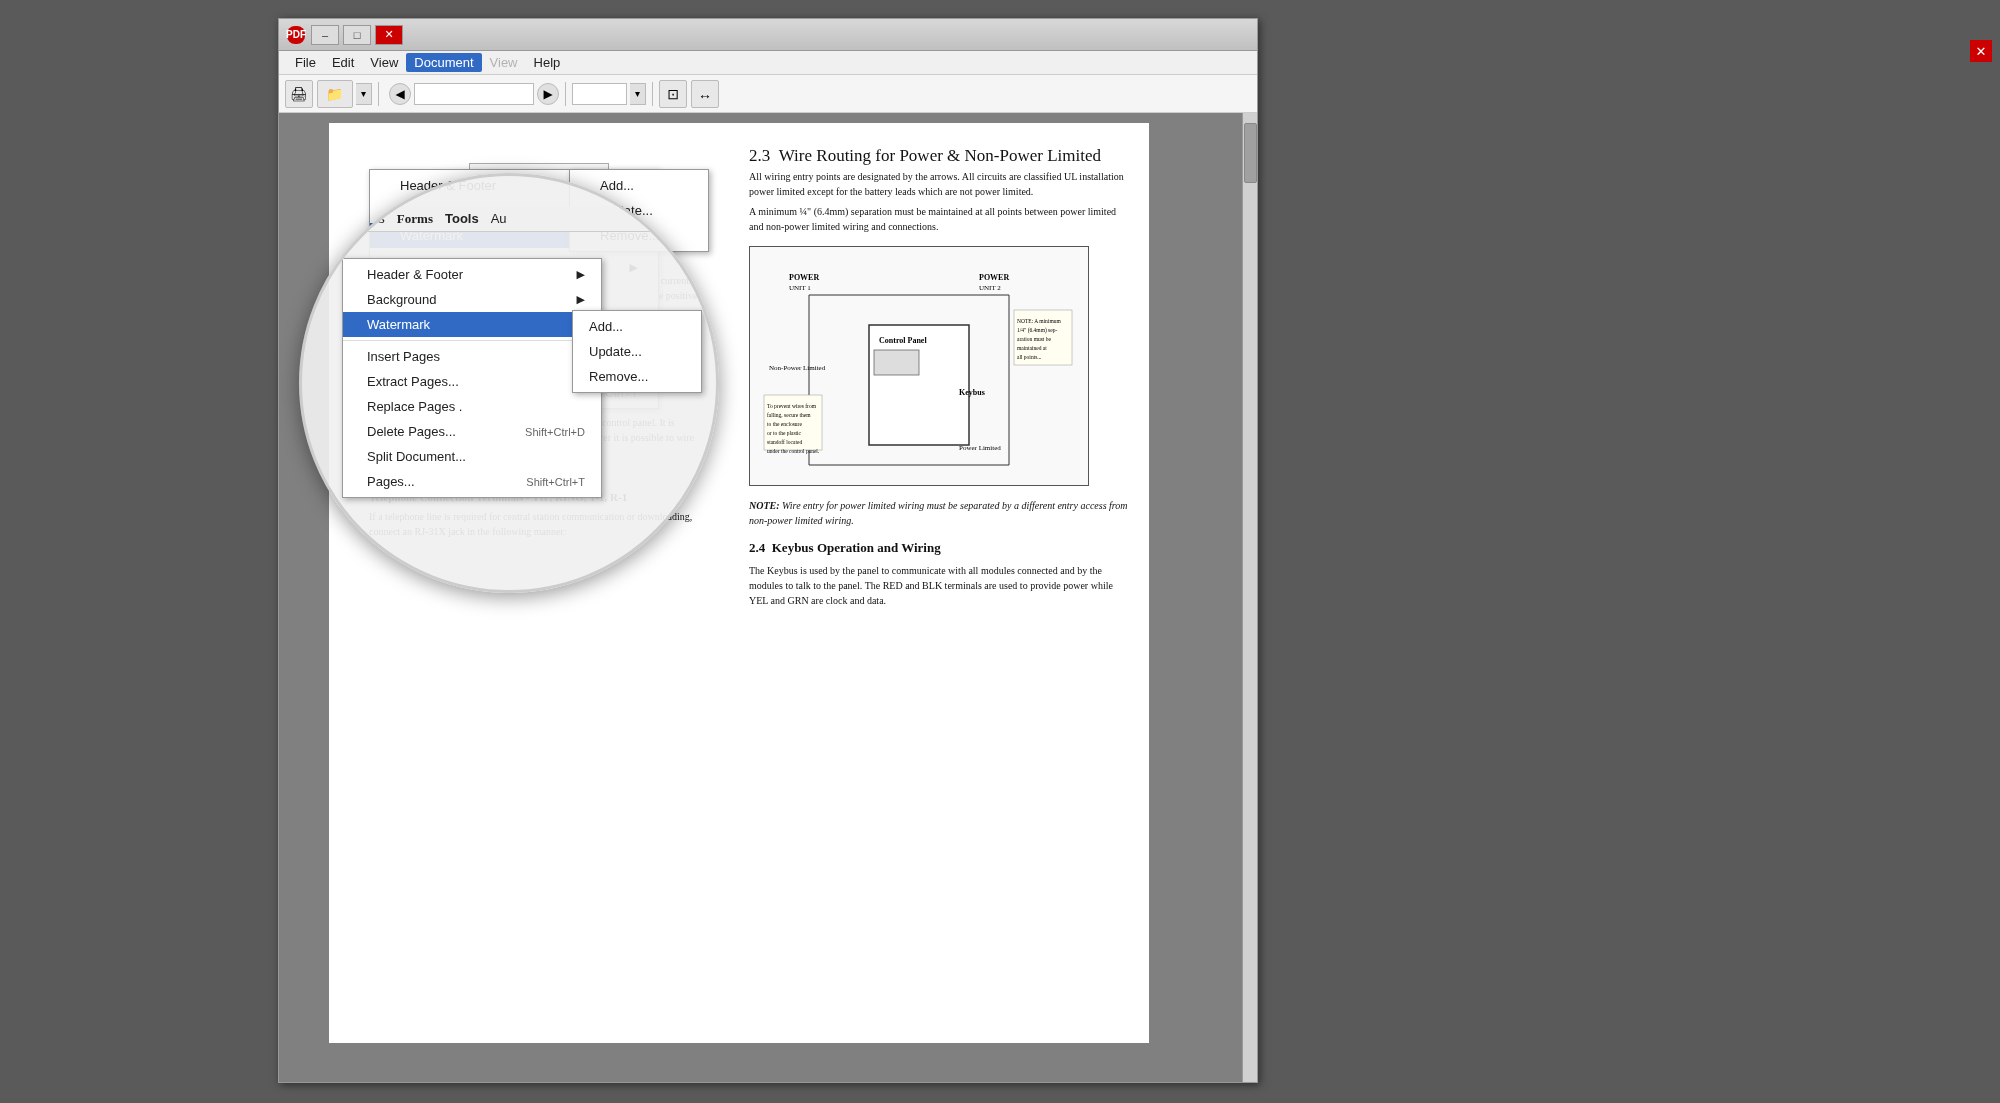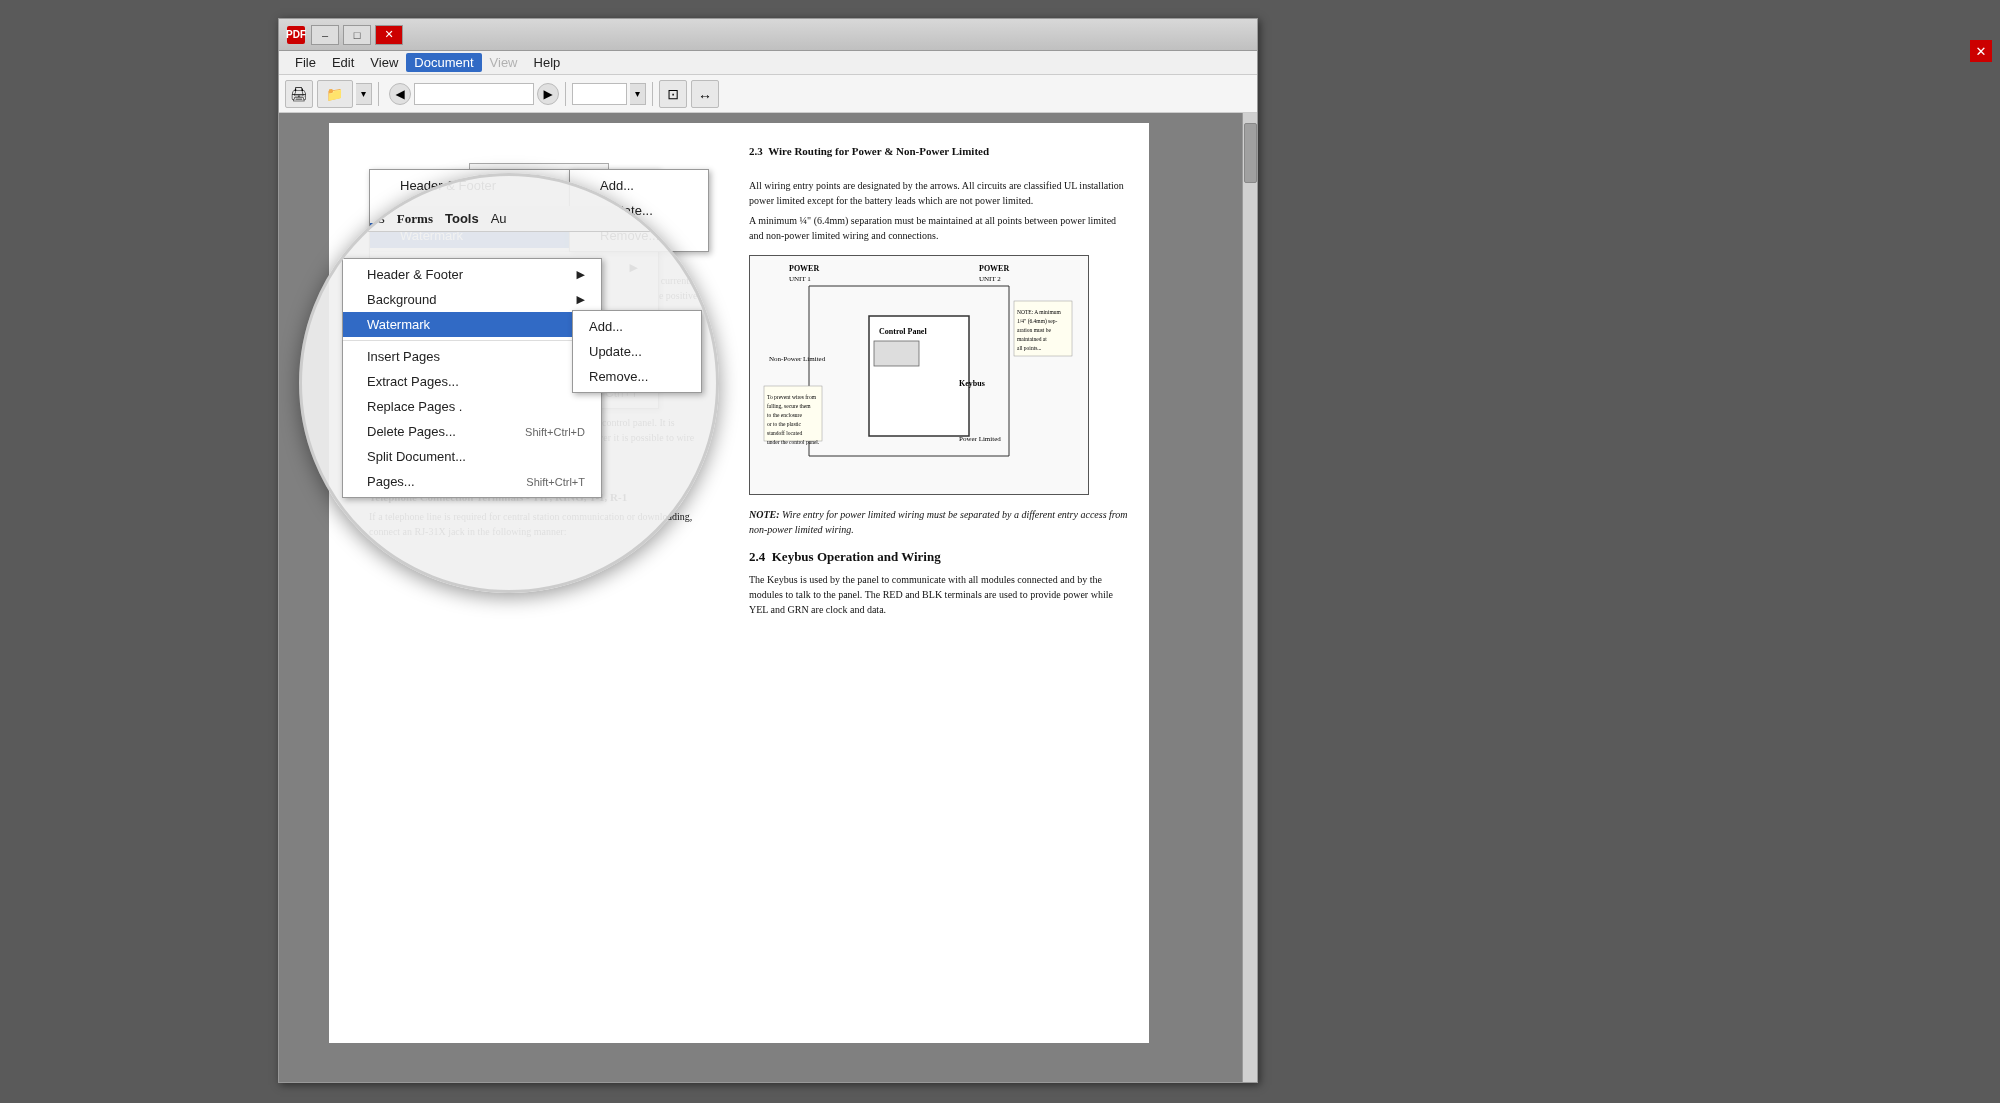--- a/index.html
+++ b/index.html
@@ -31,21 +31,21 @@
       align-items: center;
       padding: 0 8px;
       border-bottom: 1px solid #999;
     }
 
     .title-bar-icon {
       width: 18px;
       height: 18px;
       margin-right: 6px;
       background: #cc0000;
-      border-radius: 2px;
+      border-radius: 8px;
       display: flex;
       align-items: center;
       justify-content: center;
       font-size: 10px;
       color: white;
       font-weight: bold;
     }
 
     .title-bar-text {
       flex: 1;
@@ -427,25 +427,25 @@
           <p style="margin-top:6px; font-size:10px;">PGM2 is a high current output (300mA) and operates similarly to PGM1. If more than 300 mA of current is required, a relay must be used. PGM2 can be used for 2-wire smoke detectors with Jumper CON1 removed, otherwise, CON1 must remain on at all times (see section 2.10 'Zone Wiring').</p>
           <p style="font-weight:bold; margin-top:10px; font-size:11px;">Zone Input Terminals - Z1 to Z8</p>
           <p style="font-size:10px; margin-top:4px;">Each detection device must be connected to a zone on the control panel. It is suggested that each zone have one detection device however it is possible to wire multiple detection devices to the same zone.</p>
           <p style="font-size:10px; margin-top:4px;">For zone wiring specifics, see section 'Zone Wiring'.</p>
           <p style="font-weight:bold; margin-top:10px; font-size:11px;">Telephone Connection Terminals - TIP, RING, T-1, R-1</p>
           <p style="font-size:10px; margin-top:4px;">If a telephone line is required for central station communication or downloading, connect an RJ-31X jack in the following manner:</p>
 
         </div>
 
         <div style="position:absolute; left:420px; top:20px; width:380px;">
-          <p style="font-size:11px; font-weight:bold; margin-bottom:18px;">2.3&nbsp;&nbsp;Wire Routing for Power &amp; Non-Power Limited</p>
+          <p style="font-size:17px; font-weight:normal; margin-bottom:0;">2.3&nbsp;&nbsp;Wire Routing for Power &amp; Non-Power Limited</p>
           <p style="font-size:10px; line-height:1.5;">All wiring entry points are designated by the arrows. All circuits are classified UL installation power limited except for the battery leads which are not power limited.</p>
           <p style="font-size:10px; line-height:1.5; margin-top:5px;">A minimum ¼" (6.4mm) separation must be maintained at all points between power limited and non-power limited wiring and connections.</p>
 
-          <div style="border:1px solid #555; width:340px; height:240px; margin:12px 0; background:#f9f9f9; position:relative; display:flex; align-items:flex-start; justify-content:center;">
+          <div style="border:1px solid #555; width:340px; height:240px; margin:12px 0; background:#f9f9f9; position:relative; display:flex; align-items:flex-end; justify-content:center;">
             <svg width="320" height="220">
 
               <text x="30" y="15" font-size="8" font-weight="bold">POWER</text>
               <text x="30" y="25" font-size="7">UNIT 1</text>
               <text x="220" y="15" font-size="8" font-weight="bold">POWER</text>
               <text x="220" y="25" font-size="7">UNIT 2</text>
 
               <line x1="50" y1="30" x2="50" y2="200" stroke="#333" stroke-width="1"></line>
               <line x1="250" y1="30" x2="250" y2="200" stroke="#333" stroke-width="1"></line>
               <line x1="50" y1="200" x2="250" y2="200" stroke="#333" stroke-width="1"></line>

